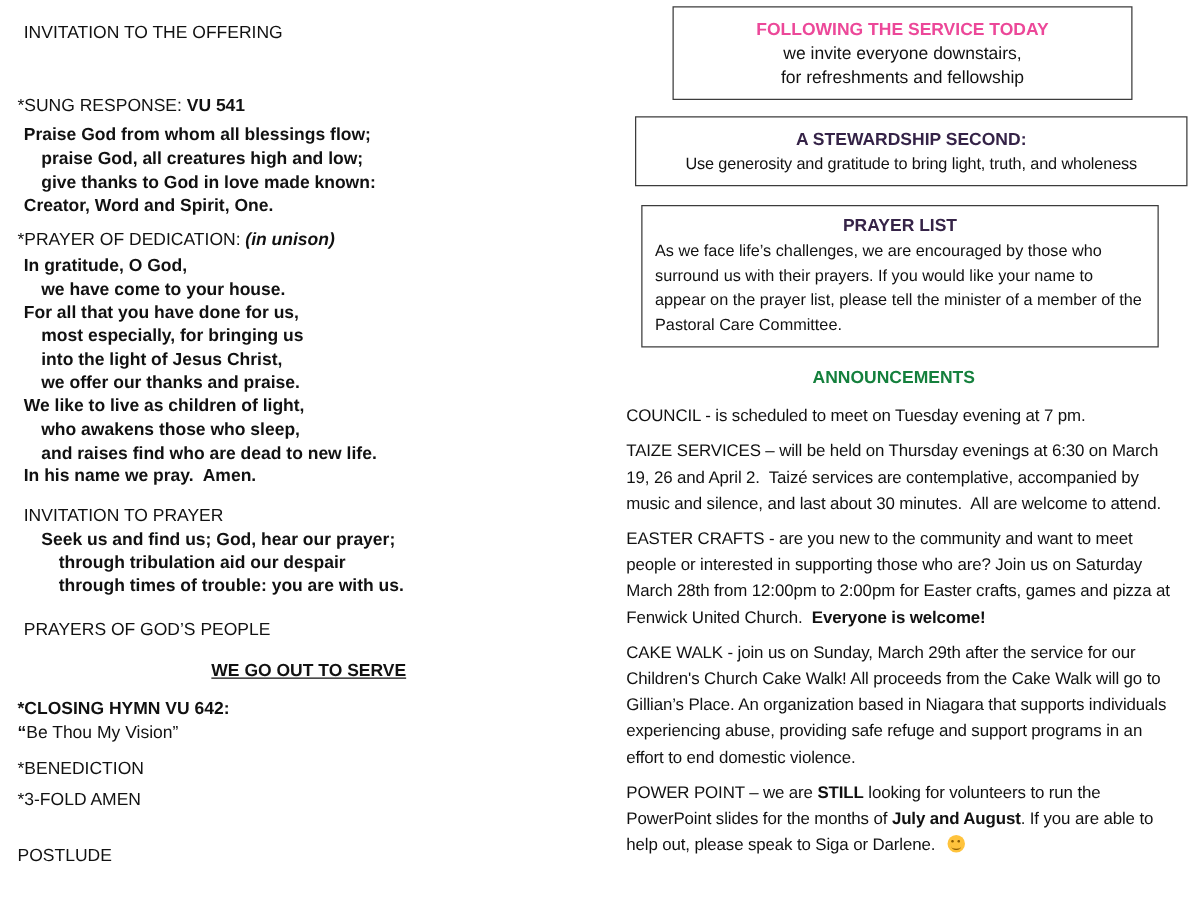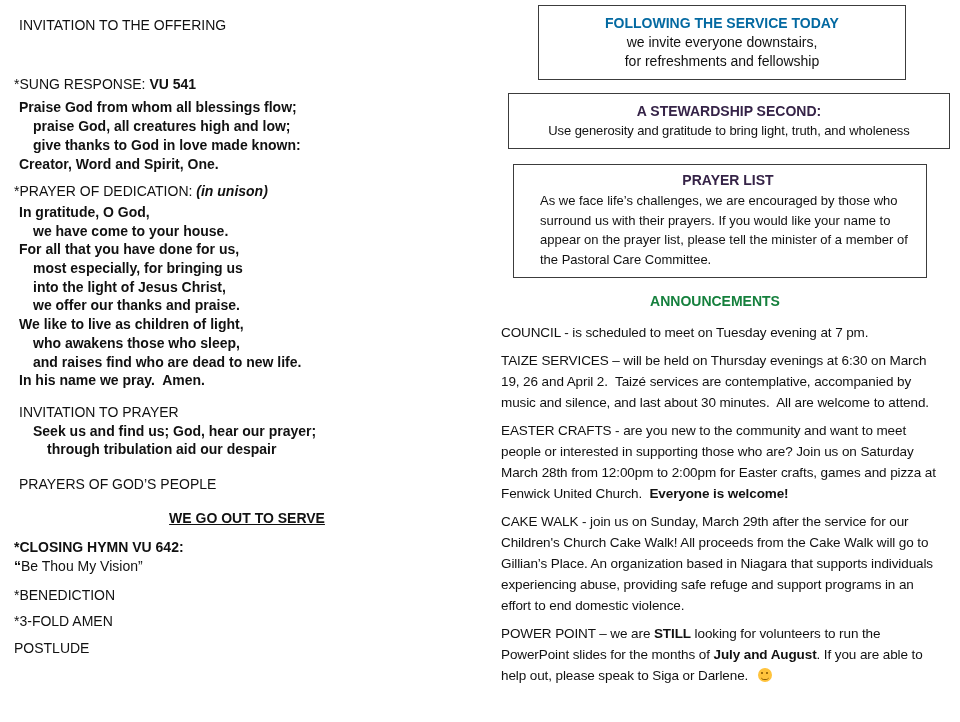--- a/index.html
+++ b/index.html
@@ -22,31 +22,31 @@
   [data-name="invitation-offering"]{margin-bottom:8px;}
   [data-name="sung-response"]{margin-bottom:5px;margin-top:40px;}
   [data-name="sung-response-verse"]{margin-bottom:9px;}
   [data-name="prayer-of-dedication"]{margin-bottom:2px;}
   [data-name="dedication-prayer"]{margin-bottom:13px;}
   [data-name="invitation-prayer"]{margin-bottom:16px;}
   [data-name="prayers-gods-people"]{margin-bottom:15px;}
   [data-name="we-go-out"]{margin-bottom:11px;}
   [data-name="closing-hymn"]{margin-bottom:10px;}
   [data-name="benediction"]{margin-bottom:7px;}
-  [data-name="threefold-amen"]{margin-bottom:9px;}
+  [data-name="threefold-amen"]{margin-bottom:26px;}
 
   
   .right-col{position:absolute;left:490px;top:0;width:450px;font-size:14px;}
   .notice-box{border:1px solid #3c3c3c;box-sizing:border-box;text-align:center;}
   .box-heading{font-weight:bold;line-height:19px;}
   .box-line{line-height:19px;white-space:nowrap;}
   .box-0{margin-left:48px;width:368px;margin-top:5px;padding:8px 4px;}
   .box-1{margin-left:18px;width:442px;margin-top:13px;padding:8px 2px;font-size:13px;letter-spacing:-0.1px;}
   .box-1 .box-heading{font-size:14px;letter-spacing:0;}
-  .box-2{margin-left:23px;width:414px;margin-top:15px;padding:6px 10px 8px 26px;}
+  .box-2{margin-left:23px;width:414px;margin-top:15px;padding:6px 10px 8px 10px;}
   .box-body{text-align:left;font-size:13px;line-height:19.5px;margin-top:1px;}
   .ann-heading{text-align:center;font-weight:bold;margin-top:15px;margin-bottom:13px;}
   .announcements-list{margin-left:11px;width:444px;}
   .ann{margin:0 0 7px 0;line-height:21px;font-size:13.5px;letter-spacing:-0.1px;white-space:pre-wrap;}
 
   
   .smiley{display:inline-block;width:14px;height:14px;background:#FFC33C;
           border-radius:50%;position:relative;vertical-align:-2px;margin-left:2px;}
   .smiley::before{content:"";position:absolute;left:3.5px;top:3.5px;width:2px;height:2.8px;
           border-radius:50%;background:#8a5a00;box-shadow:5px 0 0 #8a5a00;}
@@ -82,20 +82,21 @@
         <div class="line ind2" data-name="text-line"><span class="b" data-name="text-segment">we offer our thanks and praise.</span></div>
         <div class="line ind1" data-name="text-line"><span class="b" data-name="text-segment">We like to live as children of light,</span></div>
         <div class="line ind2" data-name="text-line"><span class="b" data-name="text-segment">who awakens those who sleep,</span></div>
         <div class="line ind2" data-name="text-line"><span class="b" data-name="text-segment">and raises find who are dead to new life.</span></div>
         <div class="line ind1" data-name="text-line"><span class="b" data-name="text-segment">In his name we pray.  Amen.</span></div>
       </div>
       <div class="block" data-name="invitation-prayer">
         <div class="line ind1" data-name="text-line"><span data-name="text-segment">INVITATION TO PRAYER</span></div>
         <div class="line ind2" data-name="text-line"><span class="b" data-name="text-segment">Seek us and find us; God, hear our prayer;</span></div>
         <div class="line ind3" data-name="text-line"><span class="b" data-name="text-segment">through tribulation aid our despair</span></div>
+        <div class="line ind3" data-name="text-line"><span class="b" data-name="text-segment">through times of trouble: you are with us.</span></div>
       </div>
       <div class="block" data-name="prayers-gods-people">
         <div class="line ind1" data-name="text-line"><span data-name="text-segment">PRAYERS OF GOD’S PEOPLE</span></div>
       </div>
       <div class="block" data-name="we-go-out">
         <div class="line center" data-name="text-line"><span class="b u" data-name="text-segment">WE GO OUT TO SERVE</span></div>
       </div>
       <div class="block" data-name="closing-hymn">
         <div class="line ind0" data-name="text-line"><span class="b" data-name="text-segment">*CLOSING HYMN VU 642:</span></div>
         <div class="line ind0" data-name="text-line"><span class="b" data-name="text-segment">“</span><span data-name="text-segment">Be Thou My Vision”</span></div>
@@ -106,21 +107,21 @@
       <div class="block" data-name="threefold-amen">
         <div class="line ind0" data-name="text-line"><span data-name="text-segment">*3-FOLD AMEN</span></div>
       </div>
       <div class="block" data-name="postlude">
         <div class="line ind0" data-name="text-line"><span data-name="text-segment">POSTLUDE</span></div>
       </div>
     </div>
   <div class="right-col" data-name="announcements-column">
     <div data-name="notice-boxes">
         <div class="notice-box box-0" data-name="following-service-box">
-          <div class="box-heading" data-name="box-heading" style="color: #0369a1;">FOLLOWING THE SERVICE TODAY</div>
+          <div class="box-heading" data-name="box-heading" style="color: #ec4899;">FOLLOWING THE SERVICE TODAY</div>
           <div class="box-line" data-name="box-line">we invite everyone downstairs,</div>
           <div class="box-line" data-name="box-line">for refreshments and fellowship</div>
         </div>
         <div class="notice-box box-1" data-name="stewardship-box">
           <div class="box-heading" data-name="box-heading" style="color: rgb(53, 35, 71);">A STEWARDSHIP SECOND:</div>
           <div class="box-line" data-name="box-line">Use generosity and gratitude to bring light, truth, and wholeness</div>
         </div>
         <div class="notice-box box-2" data-name="prayer-list-box">
           <div class="box-heading" data-name="box-heading" style="color: rgb(53, 35, 71);">PRAYER LIST</div>
           <div class="box-body" data-name="box-body">As we face life’s challenges, we are encouraged by those who surround us with their prayers. If you would like your name to appear on the prayer list, please tell the minister of a member of the Pastoral Care Committee.</div>

